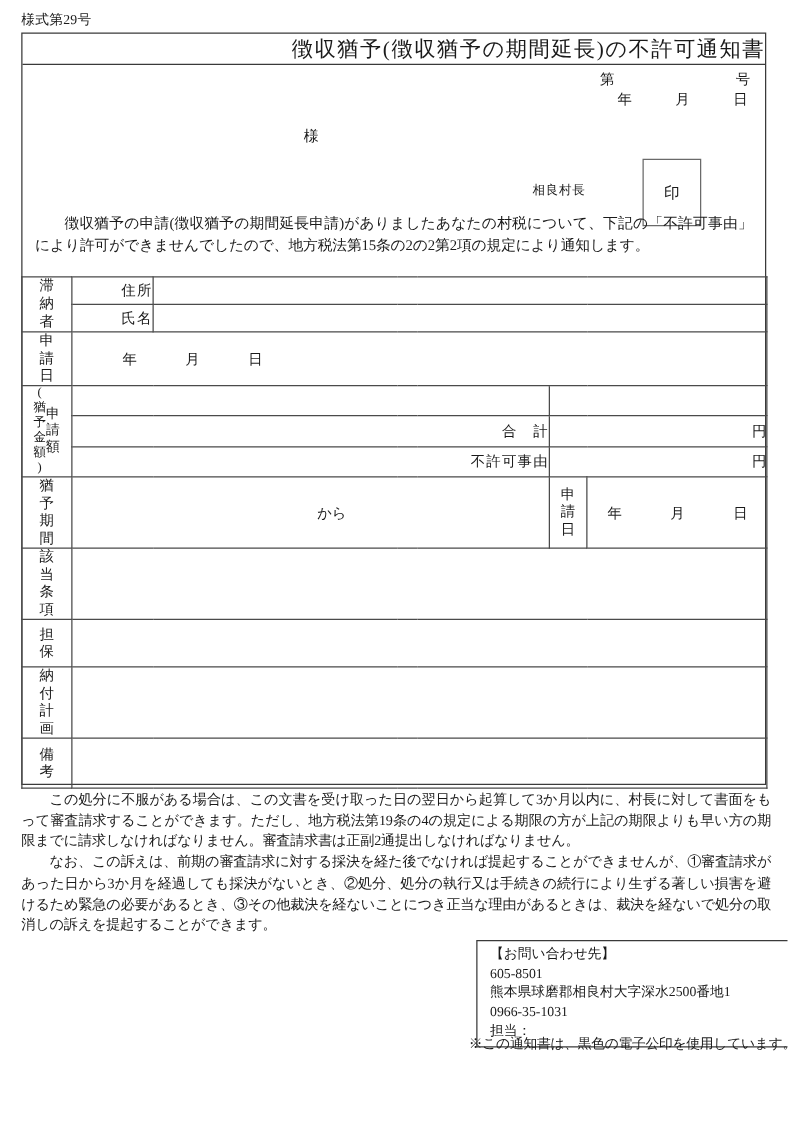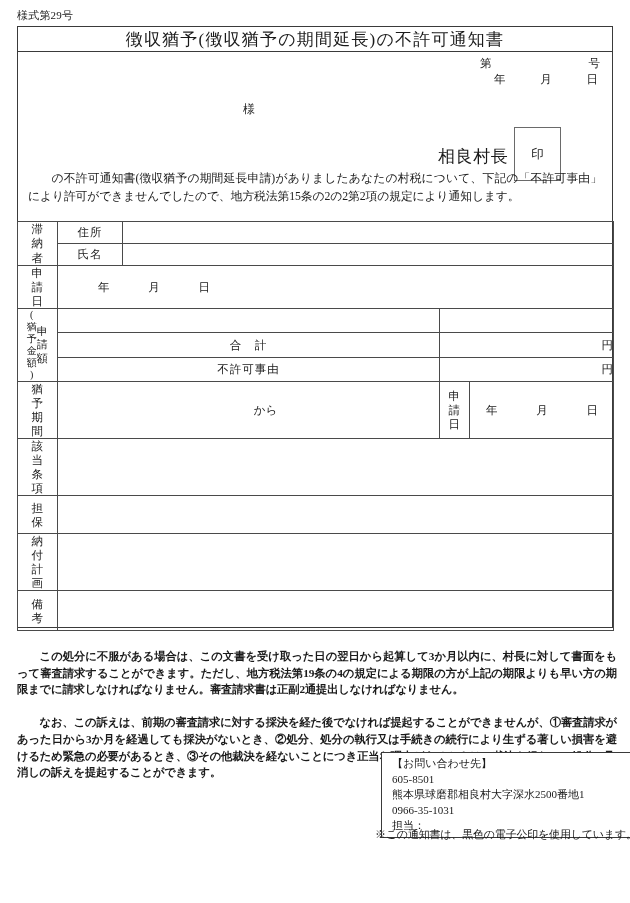--- a/index.html
+++ b/index.html
@@ -44,21 +44,21 @@
     border: 1px solid #3a3a3a;
     box-sizing: border-box;
   }
 
   
   .title-band {
     height: 25px;
     border-bottom: 1px solid #3a3a3a;
     display: flex;
     align-items: center;
-    justify-content: center;
+    justify-content: flex-end;
     box-sizing: border-box;
   }
   .title-text {
     font-size: 17px;
     letter-spacing: 1.2px;
     white-space: nowrap;
   }
 
   
   .header-block {
@@ -88,23 +88,23 @@
   }
   .addressee {
     position: absolute;
     left: 225px;
     top: 49px;
     font-size: 12px;
     white-space: nowrap;
   }
   .issuer {
     position: absolute;
-    left: 420px;
+    left: 408px;
     top: 93px;
-    font-size: 17px;
+    font-size: 10px;
     letter-spacing: 0.6px;
     white-space: nowrap;
   }
   .seal-box {
     position: absolute;
     left: 496px;
     top: 75px;
     width: 47px;
     height: 54px;
     border: 1px solid #6a6a6a;
@@ -166,21 +166,21 @@
   }
   .vl-col {
     display: inline-block;
     text-align: center;
     line-height: 1.2;
     font-size: 11px;
   }
   .vl-col.small { font-size: 10px; letter-spacing: 0; }
 
   .hlabel {
-    text-align: center;
+    text-align: right;
     font-size: 11.5px;
     letter-spacing: 1px;
   }
   .cell-center {
     text-align: center;
     font-size: 11.5px;
   }
   .cell-right {
     text-align: right;
     padding-right: 8px;
@@ -199,23 +199,22 @@
     position: absolute;
     left: 17px;
     top: 632px;
     width: 600px;
     font-size: 11.3px;
     line-height: 1.48;
     text-align: justify;
     letter-spacing: -0.15px;
   }
   .notes p {
-    margin: 16px 0 0 0;
+    margin: 0 0 0 0;
     text-indent: 2em;
-    font-weight: bold;
   }
 
   
   .contact-box {
     position: absolute;
     left: 381px;
     top: 752px;
     width: 276px;
     border: 1px solid #3a3a3a;
     box-sizing: border-box;
@@ -258,21 +257,21 @@
         <span>日</span>
       </div>
       <div class="addressee">様</div>
       <div class="issuer">相良村長</div>
       <div class="seal-box">
         <span>印</span>
       </div>
     </div>
 
     <div class="intro-block">
-      <div class="intro-text">の不許可通知書(徴収猶予の期間延長申請)がありましたあなたの村税について、下記の「不許可事由」により許可ができませんでしたので、地方税法第15条の2の2第2項の規定により通知します。</div>
+      <div class="intro-text">徴収猶予の申請(徴収猶予の期間延長申請)がありましたあなたの村税について、下記の「不許可事由」により許可ができませんでしたので、地方税法第15条の2の2第2項の規定により通知します。</div>
     </div>
 
     <table class="data-table">
       <colgroup>
         <col style="width:40px">
         <col style="width:65px">
         <col style="width:195px">
         <col style="width:16px">
         <col style="width:106px">
         <col style="width:30px">

